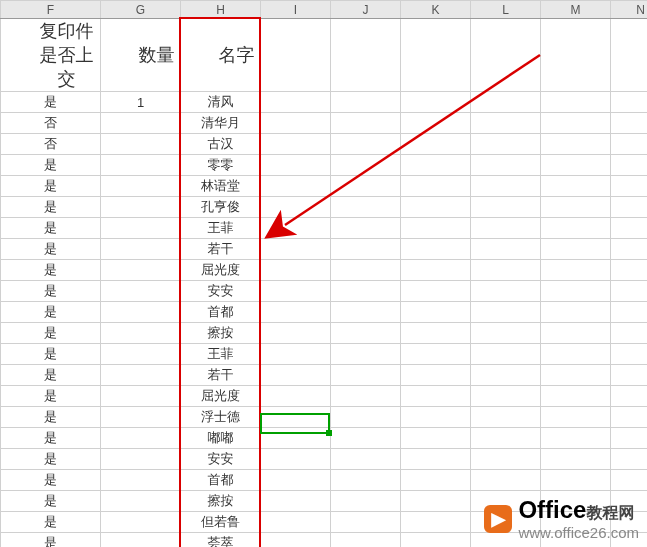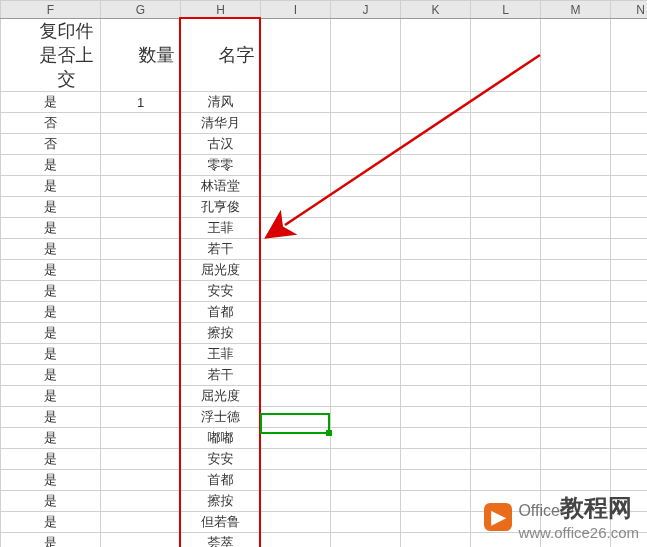--- a/index.html
+++ b/index.html
@@ -79,22 +79,22 @@
       height: 28px;
       border-radius: 6px;
       background: #e86c1a;
       display: flex;
       align-items: center;
       justify-content: center;
       color: #fff;
       font-weight: bold;
       font-size: 18px;
     }
-    .wm-text1 { color: #737373; font-size: 16px; font-weight: normal; }
-    .wm-text2 { color: #444; font-size: 24px; font-weight: bold; }
+    .wm-text1 { color: #000000; font-size: 24px; font-weight: bold; }
+    .wm-text2 { color: #444; font-size: 16px; font-weight: bold; }
     .wm-sub { color: #888; font-size: 15px; display: block; }
     .col-F { width: 100px; }
     .col-G { width: 80px; }
     .col-H { width: 80px; }
     .col-I { width: 70px; }
     .col-J { width: 70px; }
     .col-K { width: 70px; }
     .col-L { width: 70px; }
     .col-M { width: 70px; }
     .col-N { width: 60px; }

